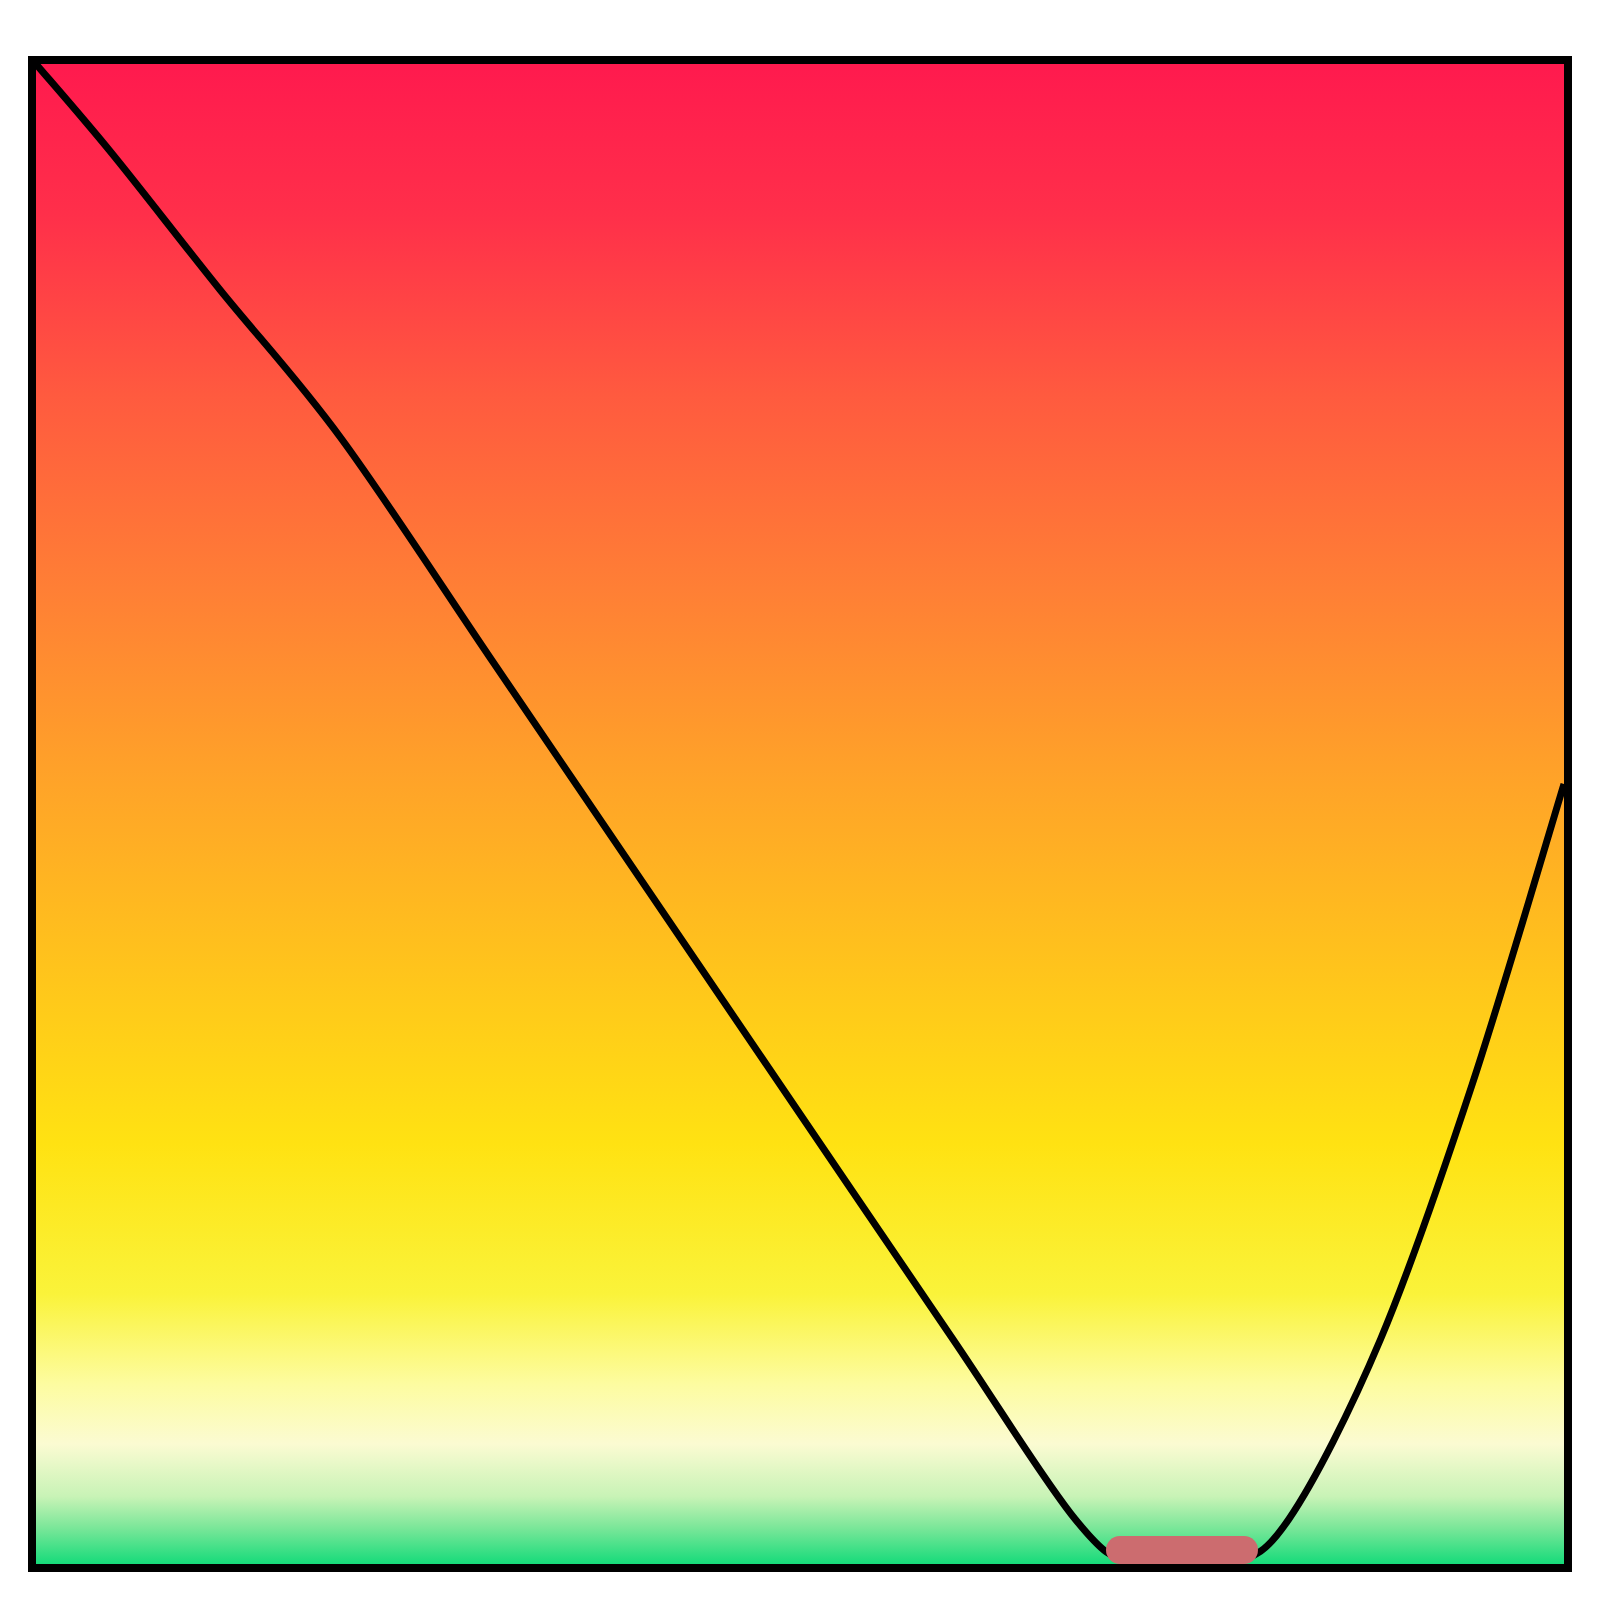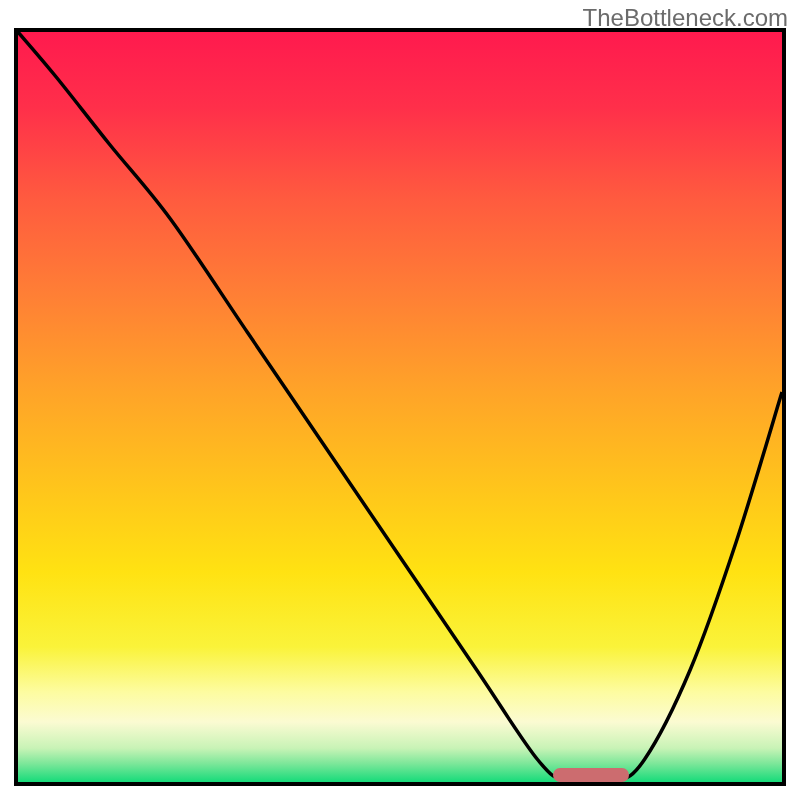--- a/index.html
+++ b/index.html
@@ -49,21 +49,20 @@
     background: #cc6c6f;
     border-radius: 7px;
     height: 14px;
   }
 </style>
 </head>
 <body>
 
 <div class="container">
 
-  <div class="attribution">TheBottleneck.com</div>
 
   <div class="plot-frame">
 
     <svg class="gradient-bg" viewBox="0 0 764 750" preserveAspectRatio="none">
       <defs>
         <linearGradient id="bg-grad" x1="0" y1="0" x2="0" y2="1">
         <stop offset="0%" stop-color="#ff1a4e"></stop>
             <stop offset="10%" stop-color="#ff2f4a"></stop>
             <stop offset="22%" stop-color="#ff5a3f"></stop>
             <stop offset="35%" stop-color="#ff7f35"></stop>

